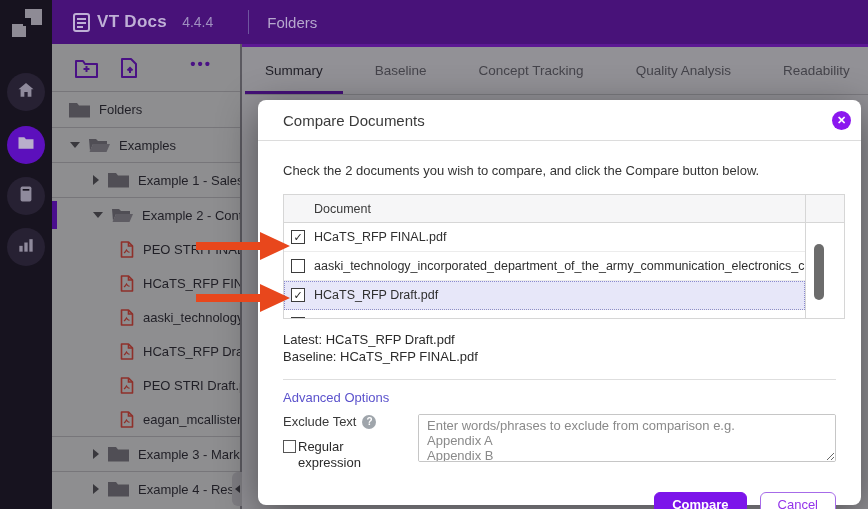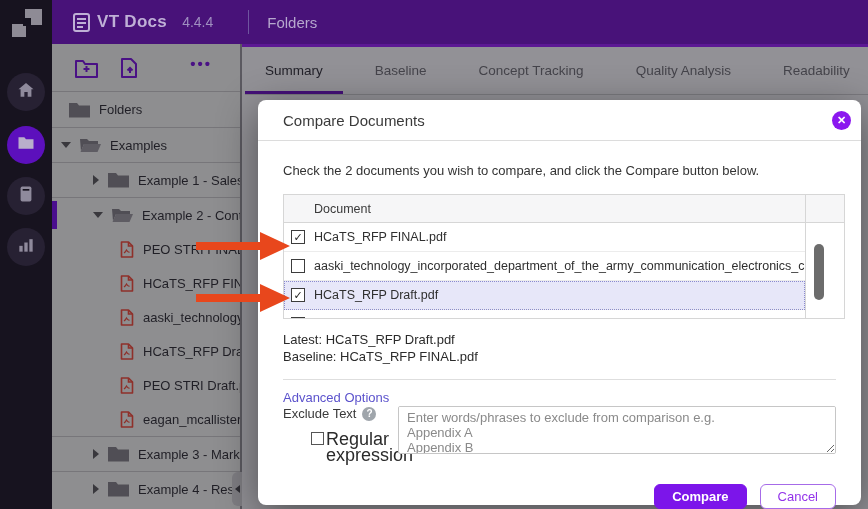--- a/index.html
+++ b/index.html
@@ -87,27 +87,27 @@
         background:#fff; display:flex; align-items:center; justify-content:center;
         font-size:11px; color:#1A1A1A; cursor:pointer; }
   .dt-row .doc-name { margin-left:9px; font-size:12.5px; color:#2F2F2F; }
   .scroll-thumb { position:absolute; left:530px; top:49px; width:10px; height:56px;
                   border-radius:5px; background:#6C6C6C; cursor:grab; }
 
   .baseline-block { margin-top:12px; font-size:13px; color:#2B2B2B; line-height:17px; }
   .hr { margin-top:14px; height:1px; background:#DEDEDE; }
   .adv-link { margin-top:10px; display:inline-block; font-size:13px; color:#5B52CC; cursor:pointer; }
 
-  .adv-row { display:flex; }
+  .adv-row { margin-top:8px; display:flex;gap:20px; }
   .adv-left { width:115px; flex:none; }
   .excl-line { display:flex; align-items:center; font-size:13px; color:#3A3A3A; }
   .help-ic { margin-left:6px; width:14px; height:14px; border-radius:50%; background:#9FA5AB;
              color:#fff; font-size:10px; font-weight:bold; display:flex; align-items:center;
              justify-content:center; cursor:pointer; }
-  .regex-line { margin-top:10px; display:flex; font-size:18px; color:#2B2B2B; line-height:16px;justify-content:flex-end; }
+  .regex-line { margin-top:10px; display:flex; font-size:13px; color:#2B2B2B; line-height:16px; }
   .cb-small { flex:none; margin-top:1px; width:13px; height:13px; border:1px solid #555;
               background:#fff; cursor:pointer; }
   .regex-label { margin-left:2px; width:72px; }
   .excl-textarea { flex:1; height:48px; border:1px solid #C6C6C6; border-radius:2px;
                    padding:3px 8px; font-family:"Liberation Sans",sans-serif; font-size:13px;
                    color:#333; resize:both; background:#fff; }
   .excl-textarea::placeholder { color:#8A8A8A; opacity:1; }
 
   .btn-row { margin-top:21px; display:flex; justify-content:flex-end; gap:13px; }
   .btn { font-family:"Liberation Sans",sans-serif; font-size:13px; padding:0 17px; height:25px;
@@ -182,21 +182,21 @@
   <div class="tree" id="tree">
       <div class="tree-row" style="top: 0px; height: 35px; padding-left: 16px;">
         <span style="display:flex;">
           <svg width="23" height="18" viewBox="0 0 23 18">
             <path d="M1 2 h8 l2 2.5 h11 v12 H1 Z" fill="#504E55"></path>
           </svg>
         </span>
         <span style="margin-left:8px;">Folders</span>
       </div>
       <div class="row-div" style="top: 35px;"></div>
-      <div class="tree-row" style="top: 36px; height: 34px; padding-left: 9px;">
+      <div class="tree-row" style="top: 36px; height: 34px; padding-left: 18px;">
         <span class="caret down" style="margin-right:8px;"></span>
         <span style="display:flex;">
           <svg width="23" height="18" viewBox="0 0 23 18">
             <path d="M1 3 h7 l2 2 h9 v3 H5 L2 15 Z" fill="#504E55"></path>
             <path d="M5 8 h17 l-3.5 8 H1.5 Z" fill="#5E5C63"></path>
           </svg>
         </span>
         <span style="margin-left:8px;">Examples</span>
       </div>
       <div class="row-div" style="top: 70px;"></div>

